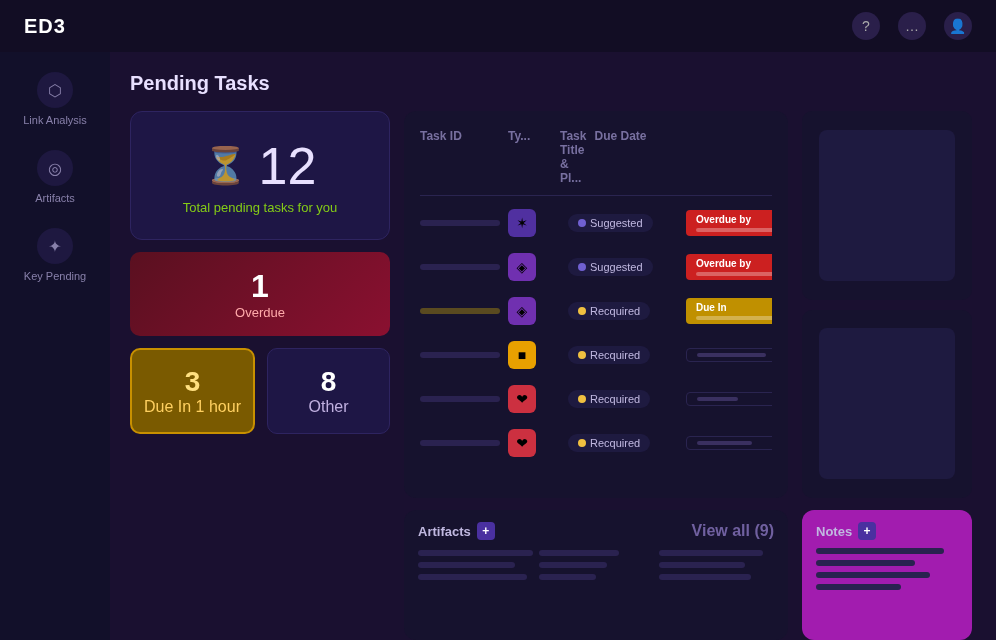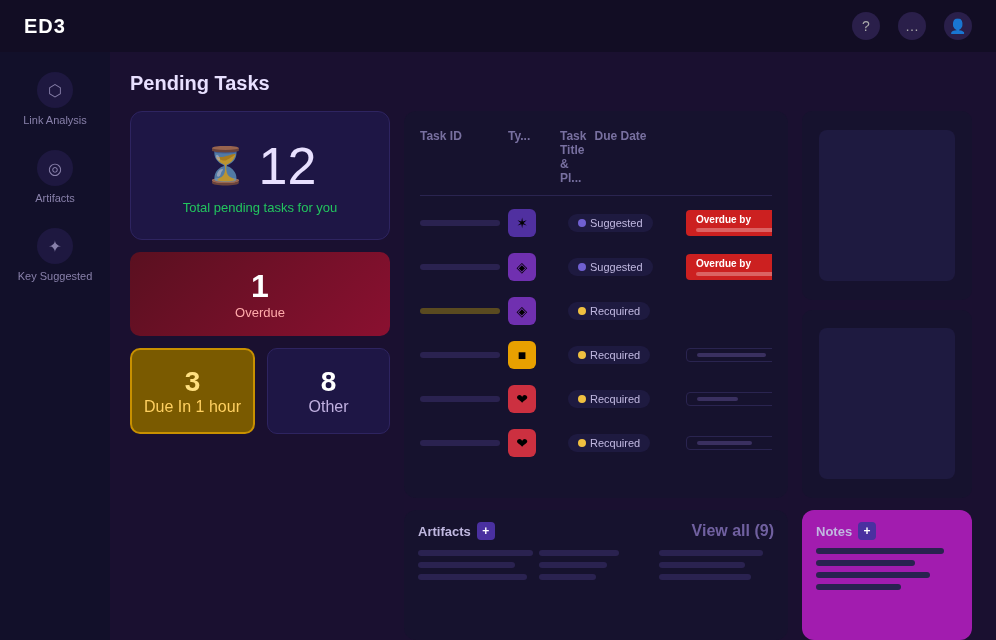--- a/index.html
+++ b/index.html
@@ -146,21 +146,21 @@
     .total-number .hourglass {
       font-size: 36px;
       opacity: 0.7;
     }
     .total-number .count {
       font-size: 52px;
       font-weight: 300;
       line-height: 1;
     }
     .total-label {
-      color: #22c55e;
+      color: #84cc16;
       font-size: 13px;
       text-align: center;
     }
 
     
     .overdue-card {
       background: linear-gradient(135deg, #5a1020, #8a1030);
       border-radius: 10px;
       padding: 16px 20px;
       display: flex;
@@ -437,21 +437,21 @@
     <div class="sidebar-item">
       <div class="icon-circle">⬡</div>
       <span>Link Analysis</span>
     </div>
     <div class="sidebar-item">
       <div class="icon-circle">◎</div>
       <span>Artifacts</span>
     </div>
     <div class="sidebar-item">
       <div class="icon-circle">✦</div>
-      <span>Key Suggested</span>
+      <span>Key Pending</span>
     </div>
   </div>
 
   <div class="page-area">
     <div class="page-title">Pending Tasks</div>
 
     <div class="content-grid">
 
       <div class="left-panel">
 
@@ -527,20 +527,24 @@
             <div class="task-id-bar" style="background:#5a4a20;"></div>
             <div class="task-type-badge" style="background:#7030b0;">◈</div>
             <div class="task-title-lines">
               <div class="task-line medium"></div>
               <div class="task-line short"></div>
             </div>
             <div class="status-badge required">
               <div class="dot"></div>
               <span>Recquired</span>
             </div>
+            <div class="due-date-bar due-in">
+              <span>Due In</span>
+              <div class="due-sub-bar" style="width:70%;"></div>
+            </div>
           </div>
 
           <div class="task-row">
             <div class="task-id-bar"></div>
             <div class="task-type-badge" style="background:#e8a000;">■</div>
             <div class="task-title-lines">
               <div class="task-line long"></div>
               <div class="task-line medium"></div>
             </div>
             <div class="status-badge required">

